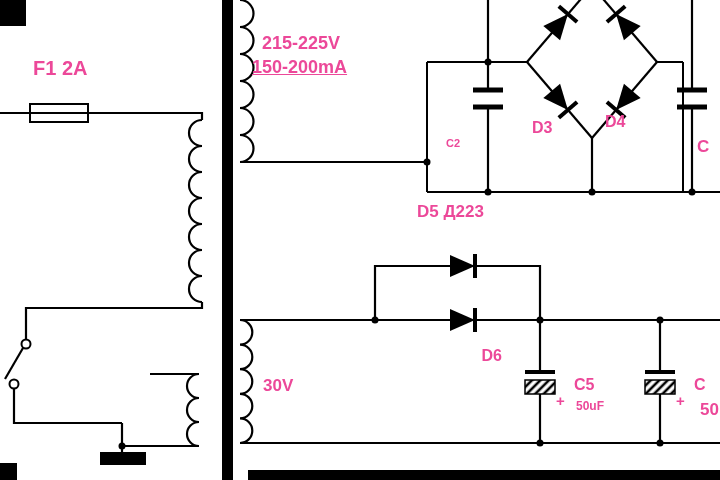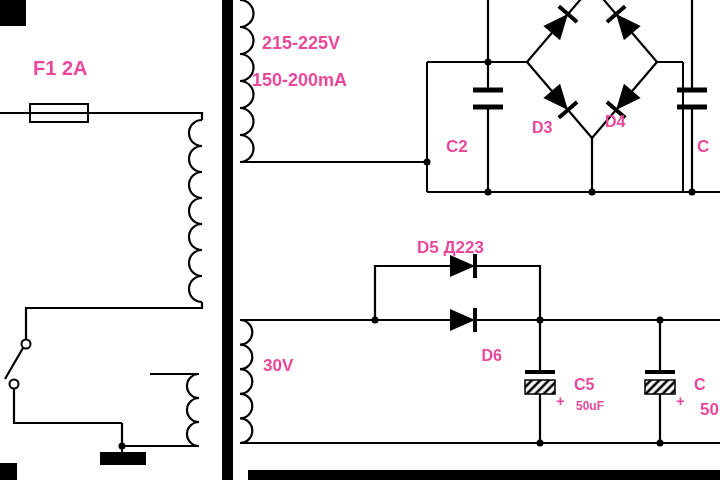--- a/index.html
+++ b/index.html
@@ -2,28 +2,28 @@
 <html><head>
 <meta charset="utf-8">
 <style>
   html,body{margin:0;padding:0;background:#fff;}
   #stage{position:relative;width:720px;height:480px;background:#ffffff;overflow:hidden;
          font-family:"Liberation Sans",sans-serif;}
   #stage svg{position:absolute;left:0;top:0;}
   .lbl{position:absolute;font-weight:bold;color:#ec4899;white-space:nowrap;line-height:1.15;}
   #lbl-fuse{left:33px;top:57px;font-size:20px;}
   #lbl-hv-v{left:262px;top:33px;font-size:18px;}
-  #lbl-hv-c{left:252px;top:70px;font-size:18px;}
-  #lbl-c2{left:446px;top:137px;font-size:17px;}
+  #lbl-hv-c{left:252px;top:57px;font-size:18px;text-decoration:underline;}
+  #lbl-c2{left:446px;top:137px;font-size:11px;}
   #lbl-d3{left:532px;top:119px;font-size:16px;}
   #lbl-d4{left:605px;top:113px;font-size:16px;}
   #lbl-ctr{left:697px;top:137px;font-size:17px;}
-  #lbl-d5{left:417px;top:202px;font-size:17px;margin-top:36px;}
+  #lbl-d5{left:417px;top:202px;font-size:17px;}
   #lbl-d6{left:430px;top:346px;width:72px;text-align:right;font-size:16px;line-height:20px;}
-  #lbl-30v{left:263px;top:356px;font-size:17px;}
+  #lbl-30v{left:263px;top:376px;font-size:17px;}
   #lbl-c5n{left:574px;top:376px;font-size:16px;}
   #lbl-c5v{left:566px;top:400px;font-size:12px;margin-left:10px;}
   #lbl-c5p{left:556px;top:392px;font-size:15px;}
   #lbl-c6n{left:694px;top:376px;font-size:16px;}
   #lbl-c6v{left:687px;top:400px;font-size:17px;margin-left:13px;}
   #lbl-c6p{left:676px;top:392px;font-size:15px;}
 </style>
 </head>
 <body>
 

